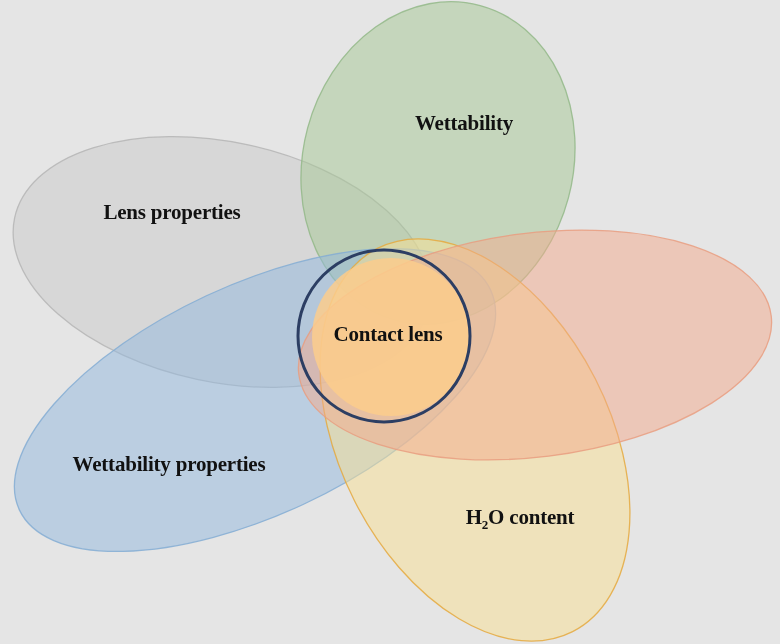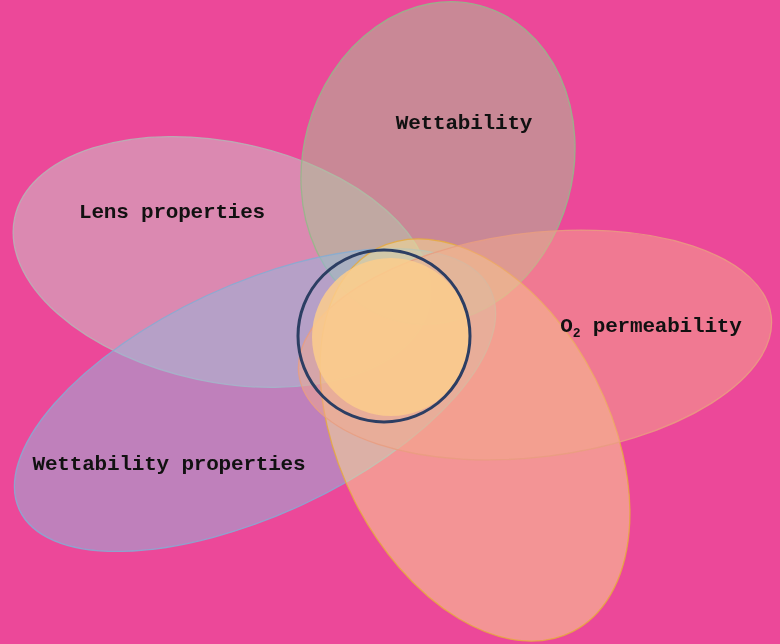--- a/index.html
+++ b/index.html
@@ -1,21 +1,21 @@
 <!DOCTYPE html>
 <html><head>
 <meta charset="utf-8">
 <style>
   html,body{margin:0;padding:0;background:#ffffff;}
   .stage{
     position:relative;
     width:780px;height:644px;
-    background:#ec4899;
+    background:#e5e5e5;
     overflow:hidden;
-    font-family:Liberation Mono, monospace;
+    font-family:Liberation Serif, serif;
   }
   svg.venn{position:absolute;left:0;top:0;}
   .lbl{
     position:absolute;
     transform:translate(-50%,-50%);
     font-weight:bold;
     font-size:21px;
     letter-spacing:-0.2px;
     color:#111111;
     white-space:nowrap;
@@ -41,19 +41,20 @@
       <ellipse cx="475" cy="440" rx="135" ry="215" transform="rotate(-27 475 440)" fill="#f9df91" fill-opacity="0.5" stroke="#e5a93e" stroke-opacity="0.85" stroke-width="1.3"></ellipse>
       <ellipse cx="535" cy="345" rx="238" ry="112" transform="rotate(-7 535 345)" fill="#f3a98b" fill-opacity="0.5" stroke="#e99d80" stroke-opacity="0.85" stroke-width="1.3"></ellipse>
       <circle cx="391" cy="337" r="79" fill="#fbcd8c" fill-opacity="0.85" stroke="none"></circle>
       <circle cx="384" cy="336" r="86" fill="none" stroke="#2c3e63" stroke-width="3"></circle>
     </svg>
 
   <div class="lbl" id="lbl-wettability">Wettability</div>
 
   <div class="lbl" id="lbl-lens-thickness">Lens properties</div>
 
-  <div class="lbl" id="lbl-o2-permeability"><span>O</span><sub>2</sub><span> permeability</span></div>
 
   <div class="lbl" id="lbl-mechanical-properties">Wettability properties</div>
 
+  <div class="lbl" id="lbl-h2o-content"><span>H</span><sub>2</sub><span>O content</span></div>
 
+  <div class="lbl" id="lbl-contact-lens">Contact lens</div>
 
 </div>
 
 </body></html>

